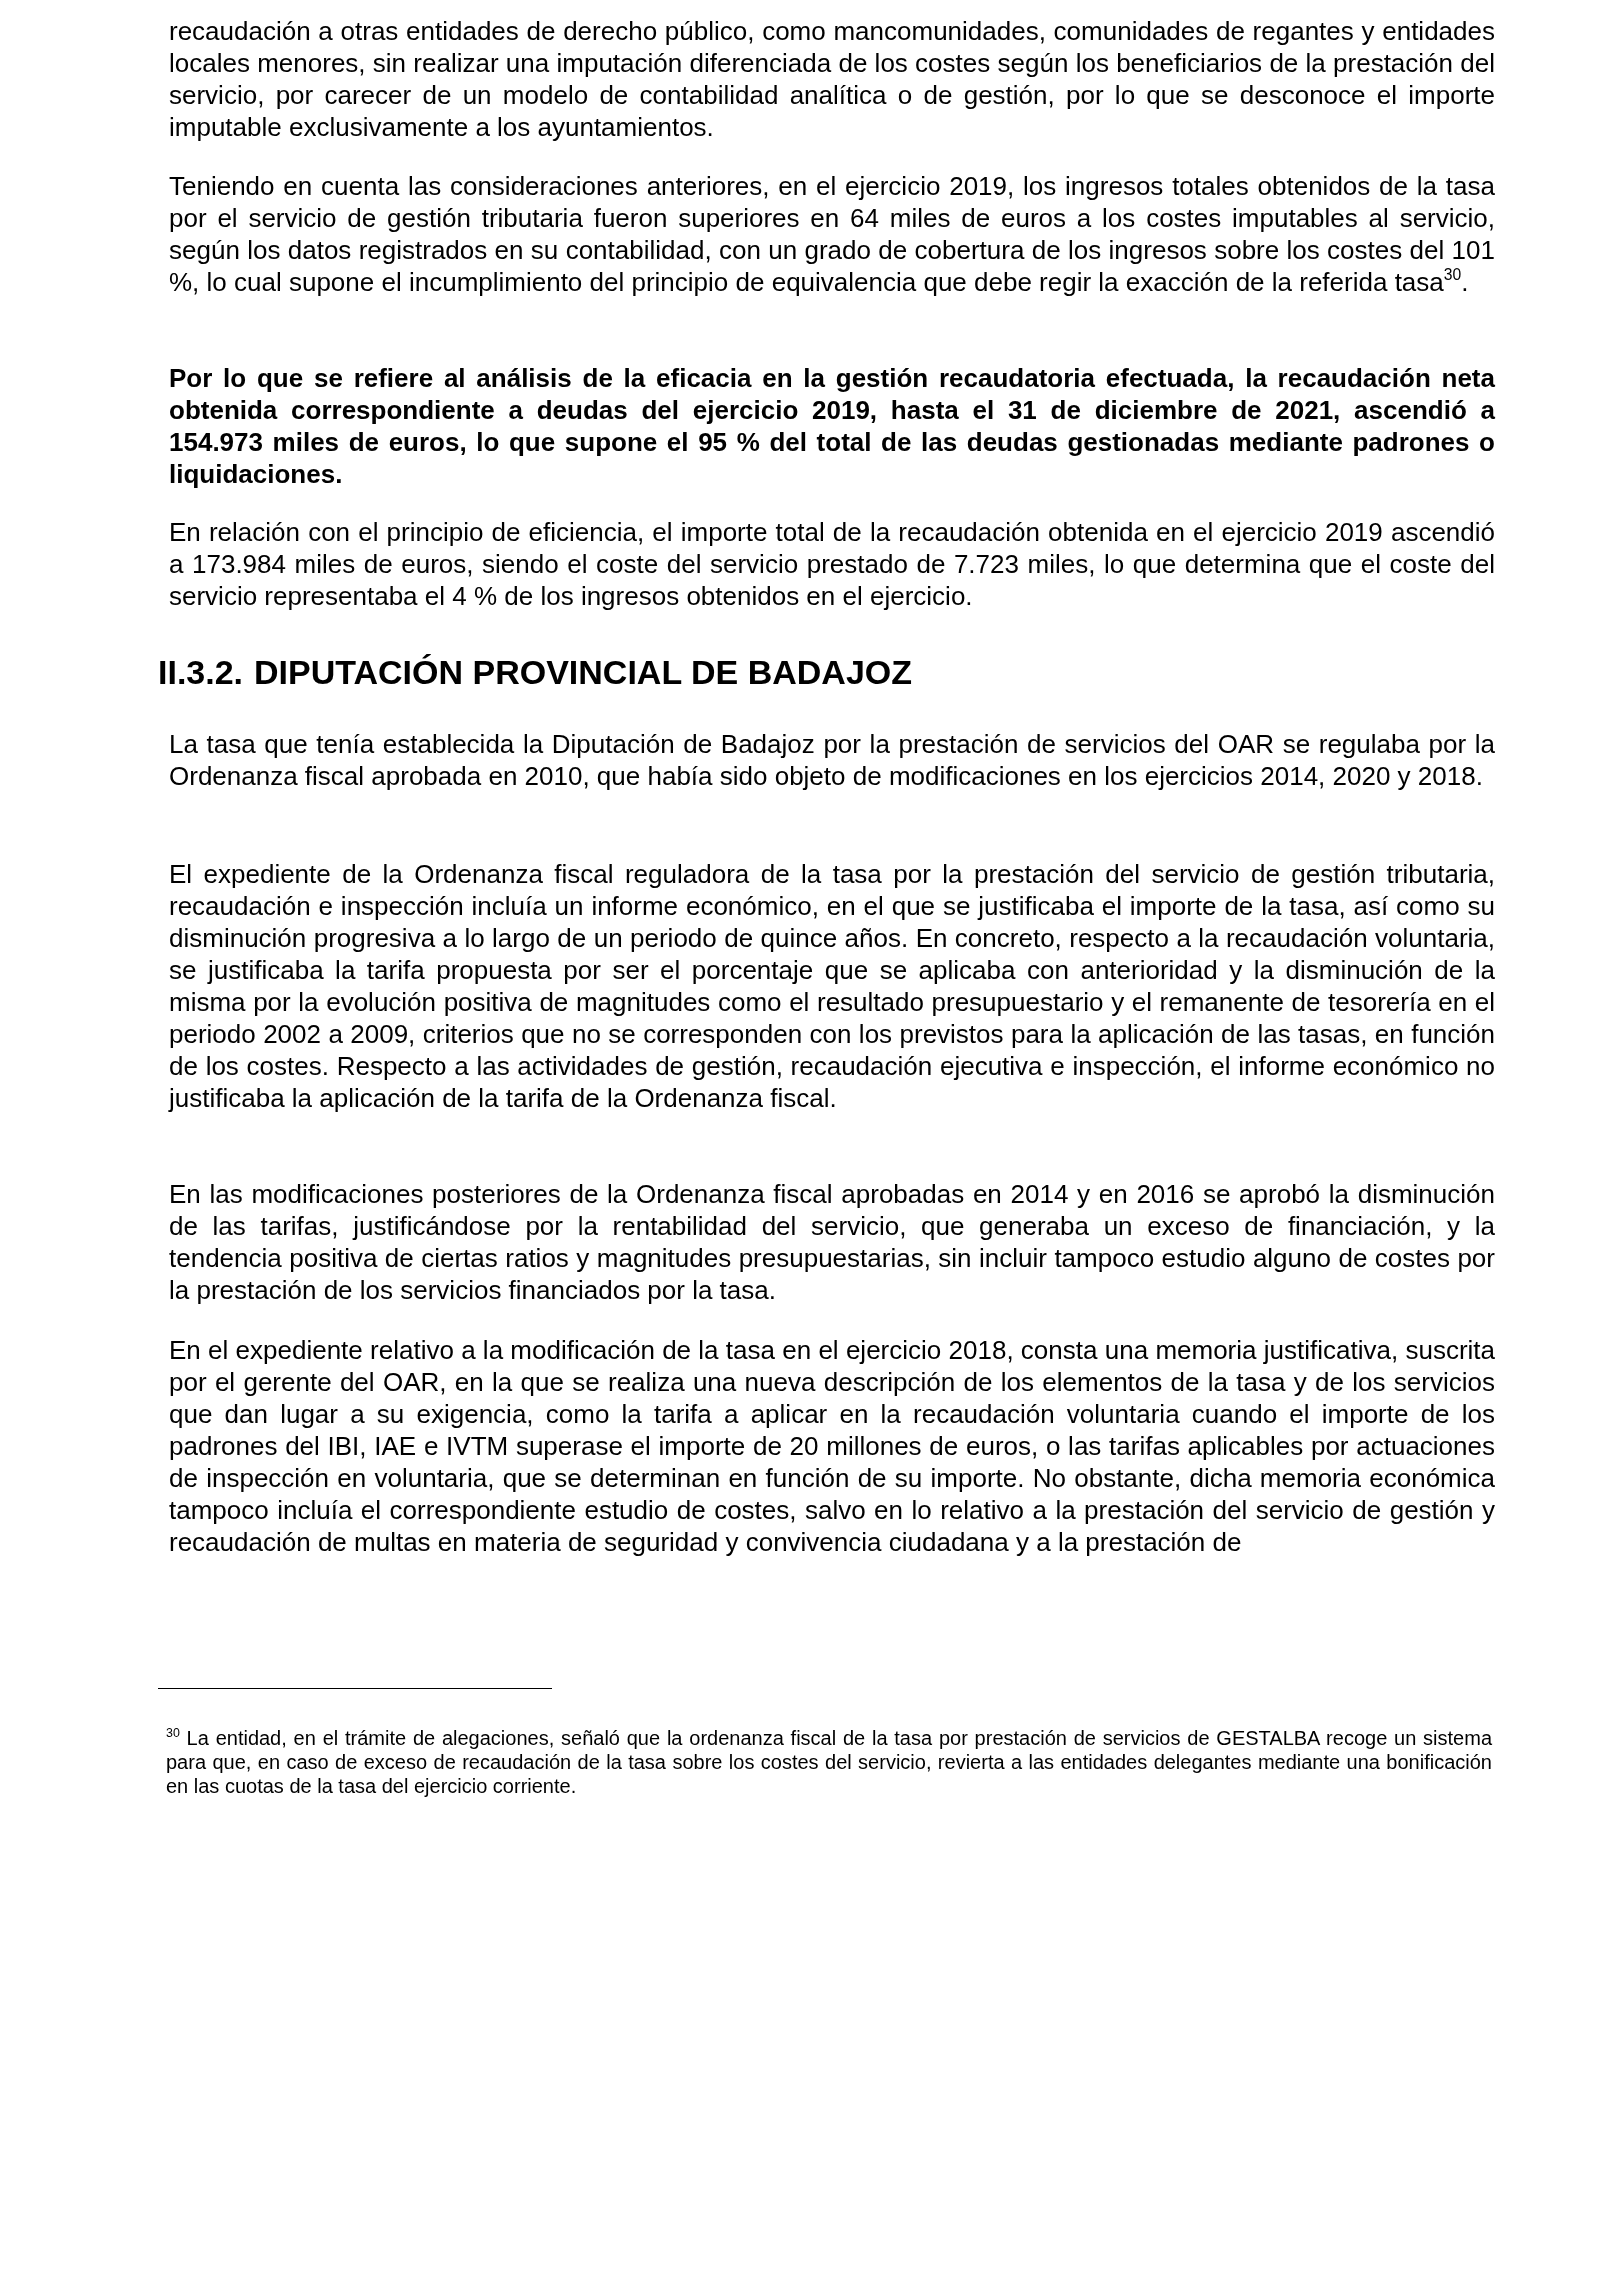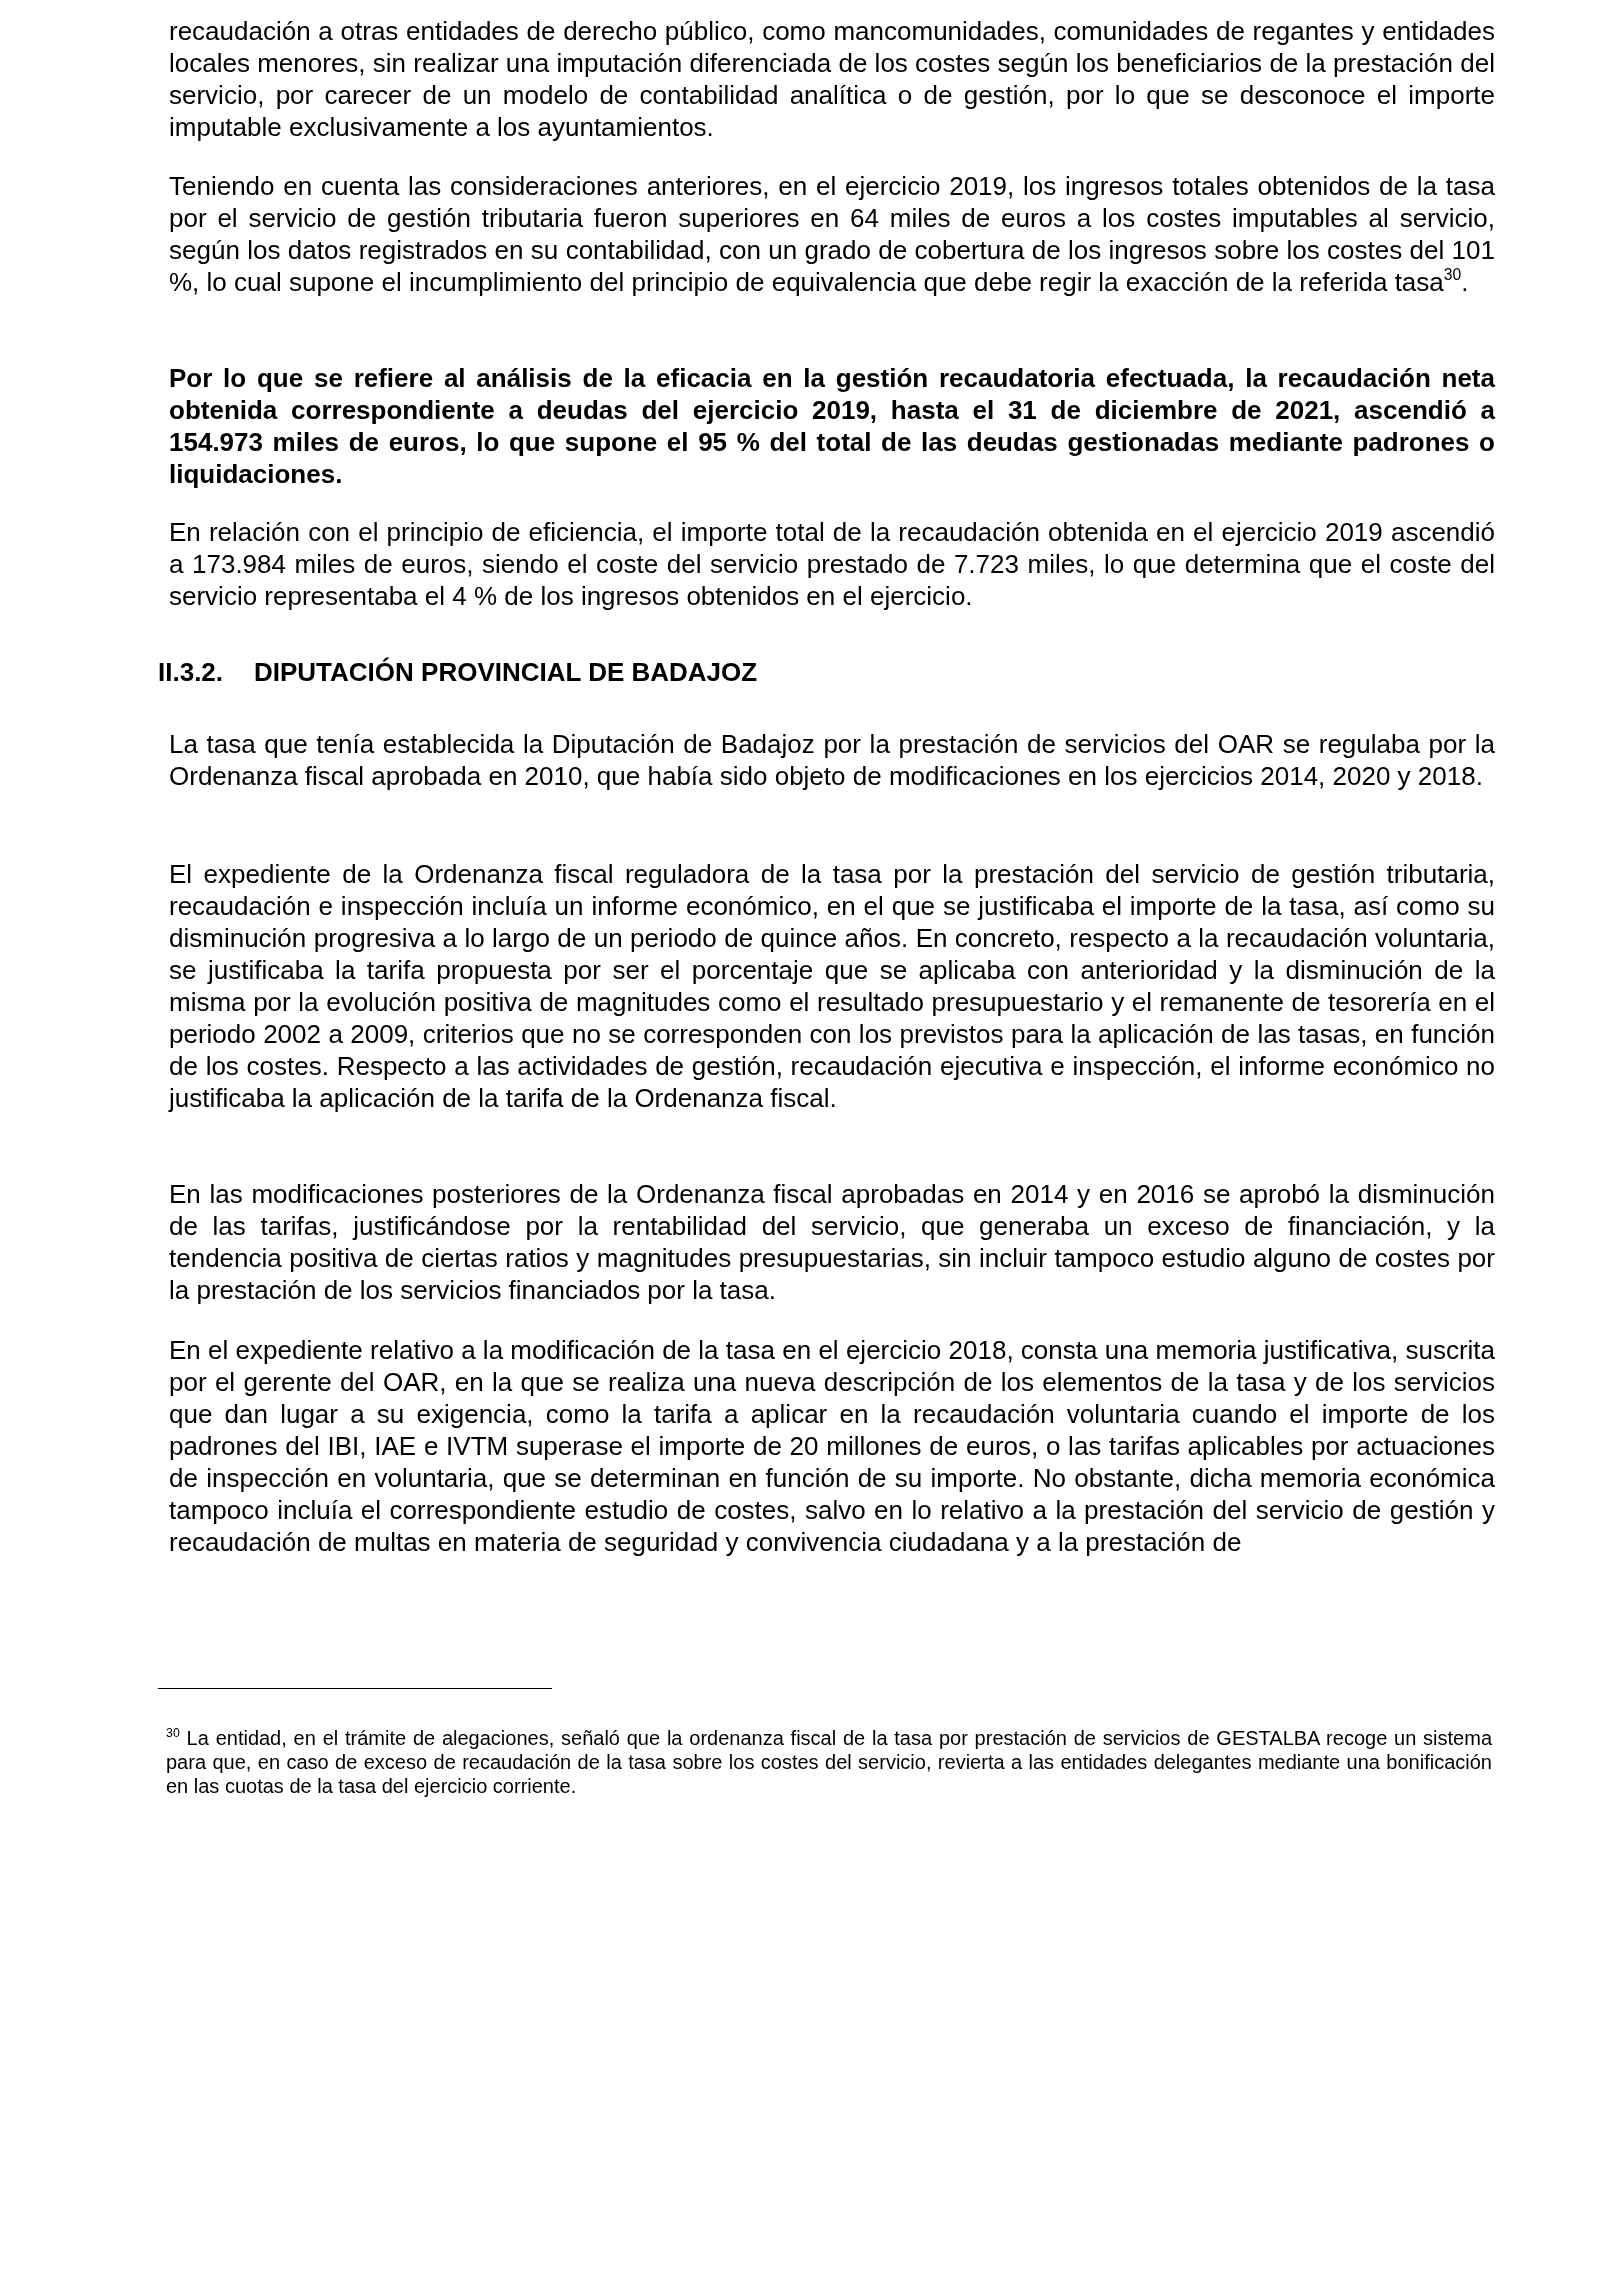--- a/index.html
+++ b/index.html
@@ -9,21 +9,21 @@
     }
     .page { position: absolute; left: 158px; top: 0; width: 1326px; }
     .para {
       position: absolute; left: 0; width: 1326px;
       font-size: 26px; line-height: 32px; text-align: justify;
       margin: 11px;
     }
     .para sup { font-size: 15.7px; line-height: 0; vertical-align: 10.7px; }
     .heading {
       position: absolute; left: 0; width: 1326px; margin: 0;
-      font-size: 26px; line-height: 31px; font-weight: bold;
+      font-size: 34px; line-height: 31px; font-weight: bold;
     }
     .heading .num { display: inline-block; width: 96px; }
     .fn-rule {
       position: absolute; left: 0; top: 1688px; width: 394px; height: 0;
       border-top: 1.7px solid #000;
     }
     .footnote {
       position: absolute; left: 0; top: 1718px; width: 1326px; margin: 8px;
       font-size: 20px; line-height: 24px; text-align: justify;
     }

